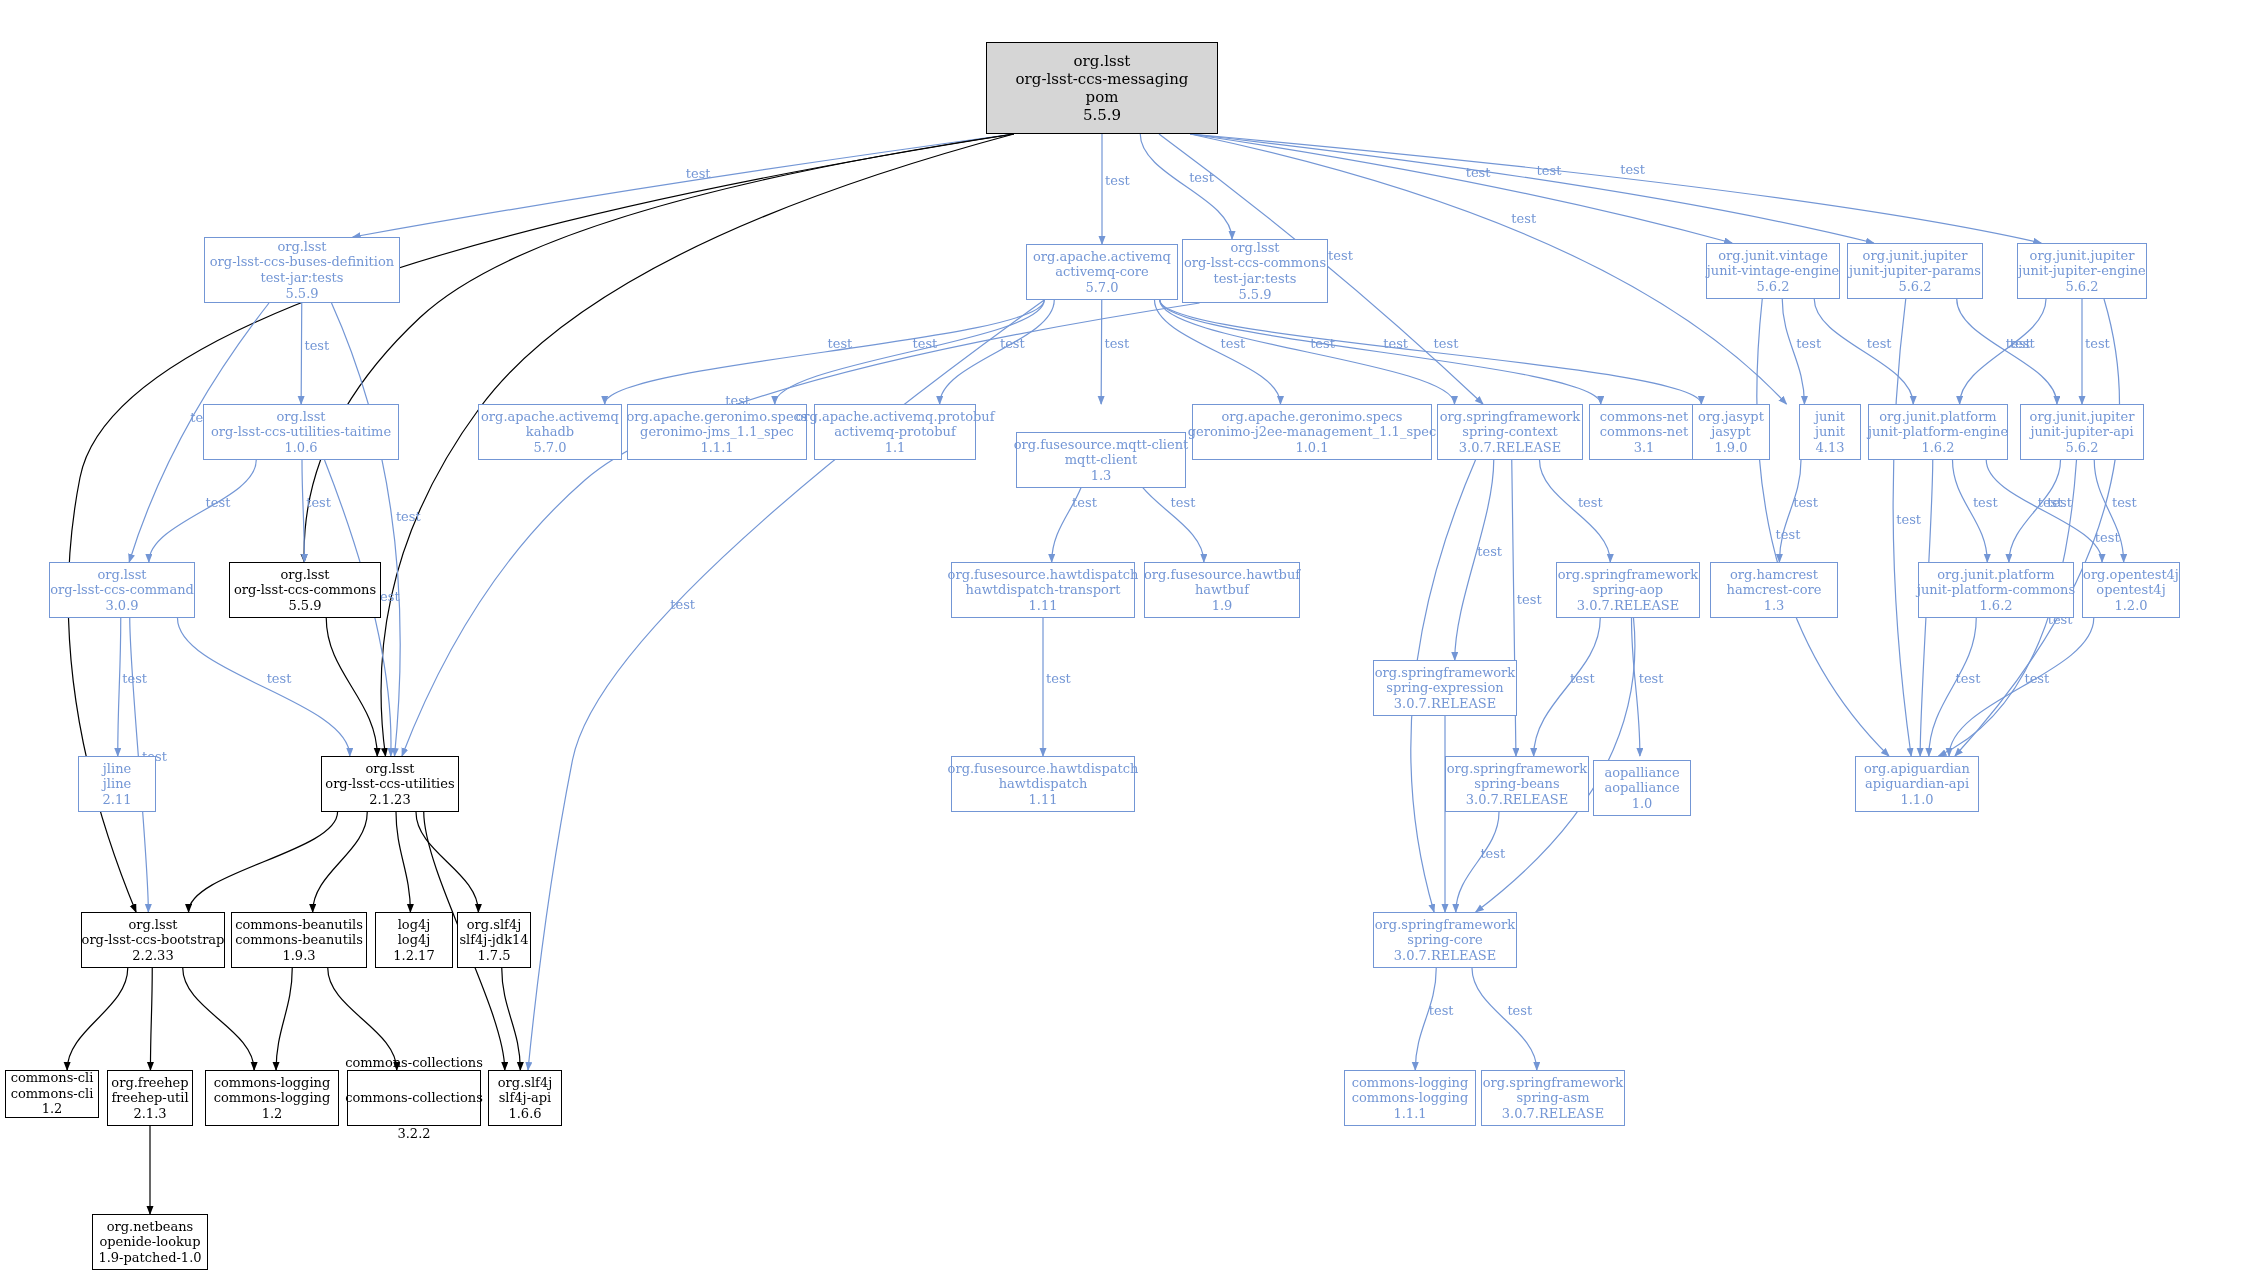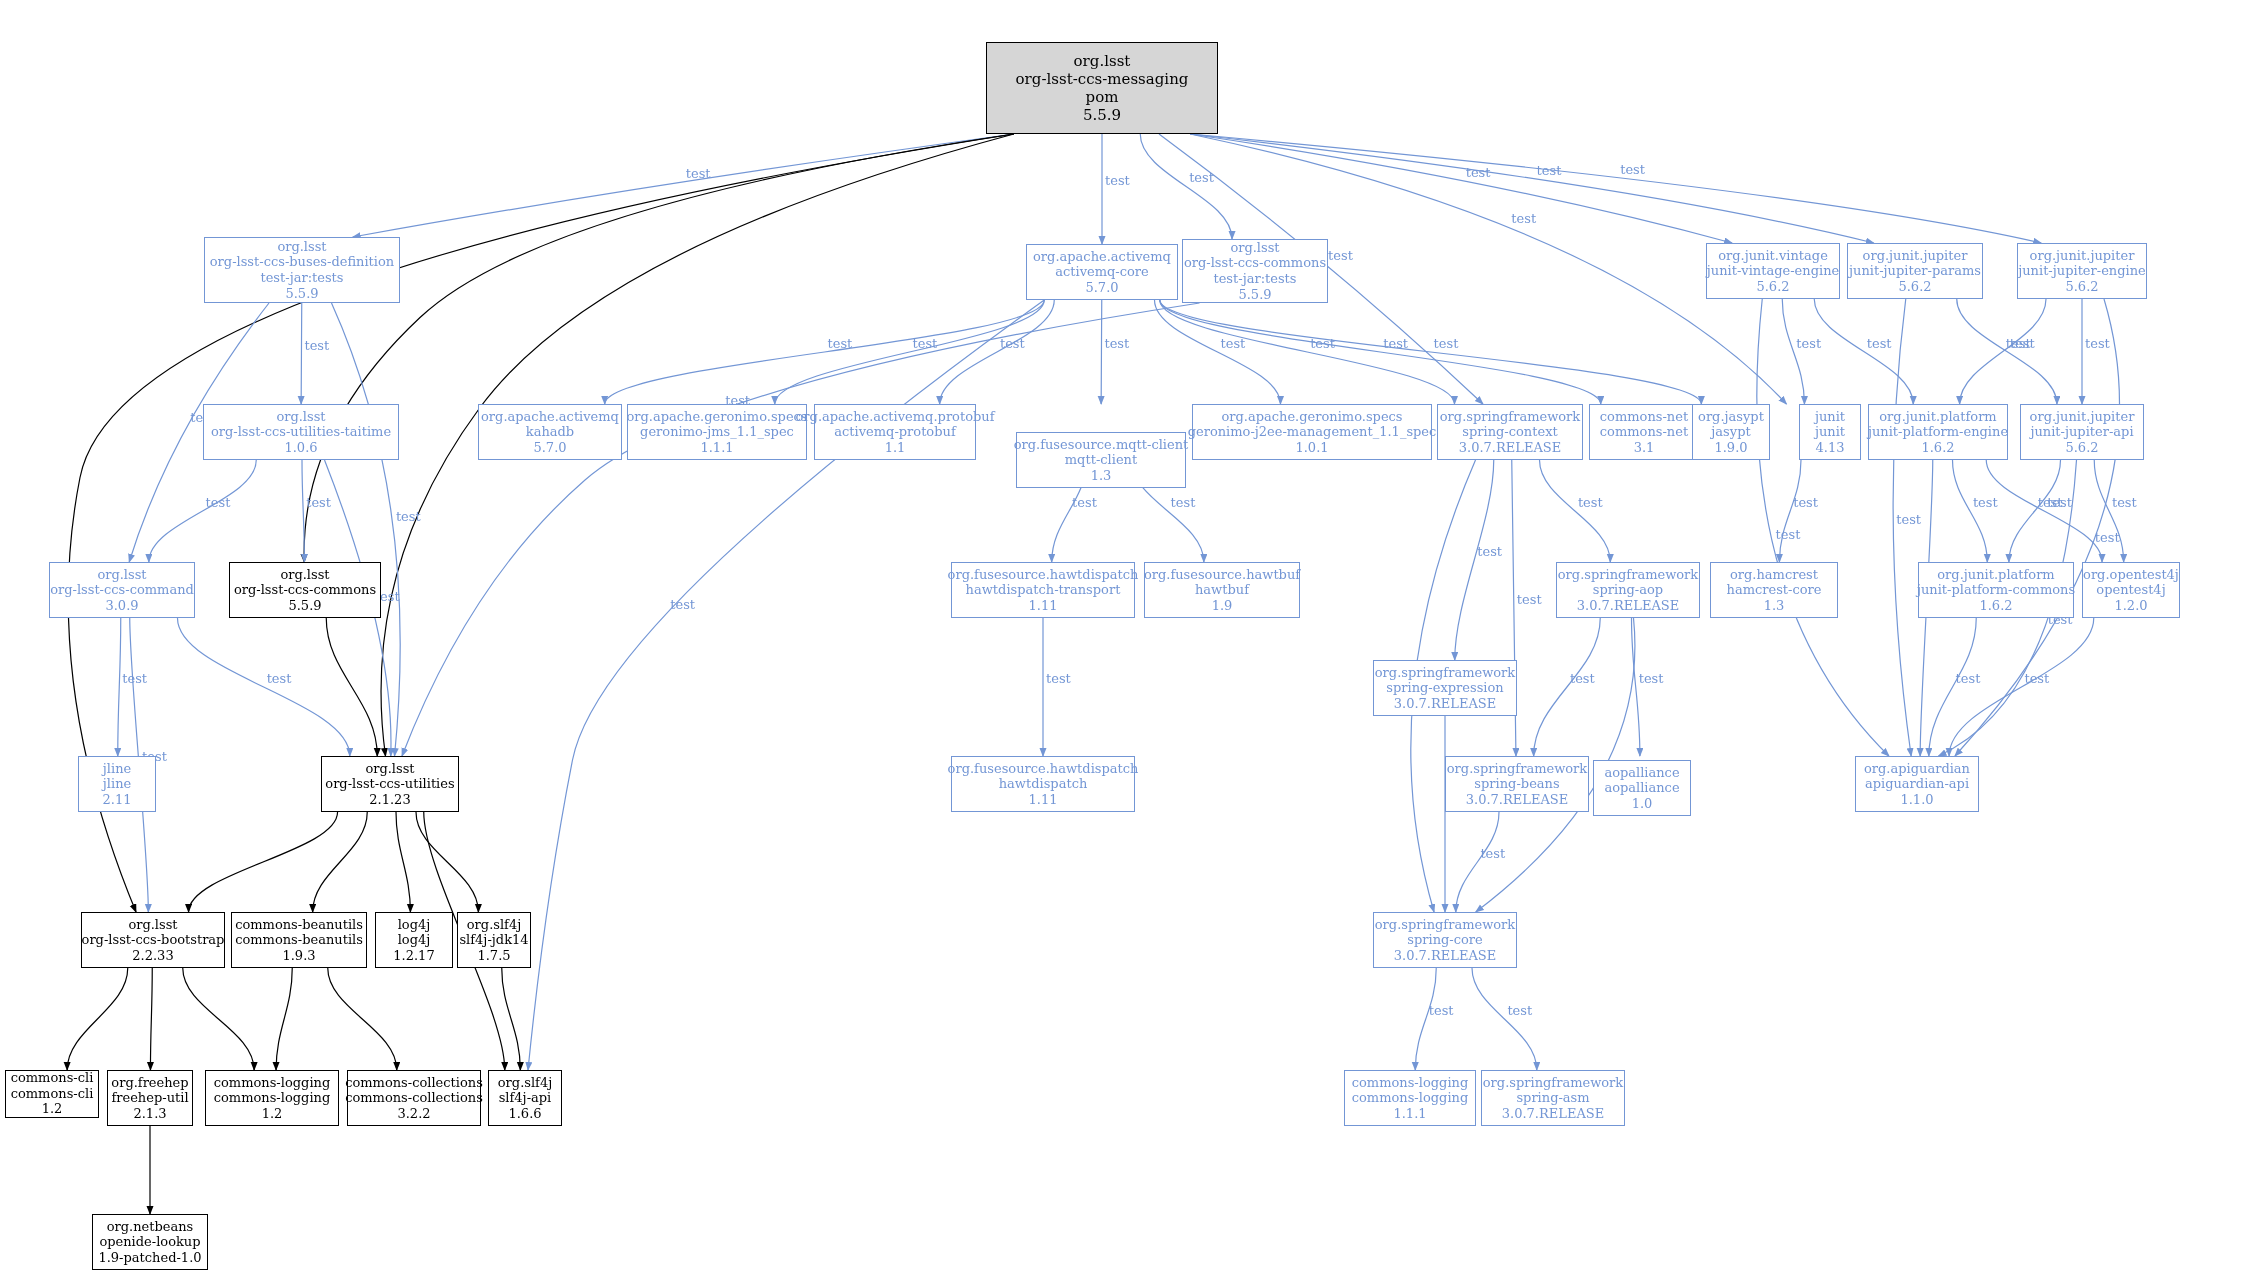--- a/index.html
+++ b/index.html
@@ -371,21 +371,21 @@
       <div class="node compile" style="left: 107px; top: 1070px; width: 86px; height: 56px;">
         <div>org.freehep</div>
         <div>freehep-util</div>
         <div>2.1.3</div>
       </div>
       <div class="node compile" style="left: 205px; top: 1070px; width: 134px; height: 56px;">
         <div>commons-logging</div>
         <div>commons-logging</div>
         <div>1.2</div>
       </div>
-      <div class="node compile" style="left: 347px; top: 1070px; width: 134px; height: 56px;">
+      <div class="node compile" style="left: 347px; top: 1070px; width: 134px; height: 56px; gap: 20px;">
         <div>commons-collections</div>
         <div>commons-collections</div>
         <div>3.2.2</div>
       </div>
       <div class="node compile" style="left: 488px; top: 1070px; width: 74px; height: 56px;">
         <div>org.slf4j</div>
         <div>slf4j-api</div>
         <div>1.6.6</div>
       </div>
       <div class="node test" style="left: 1344px; top: 1070px; width: 132px; height: 56px;">

